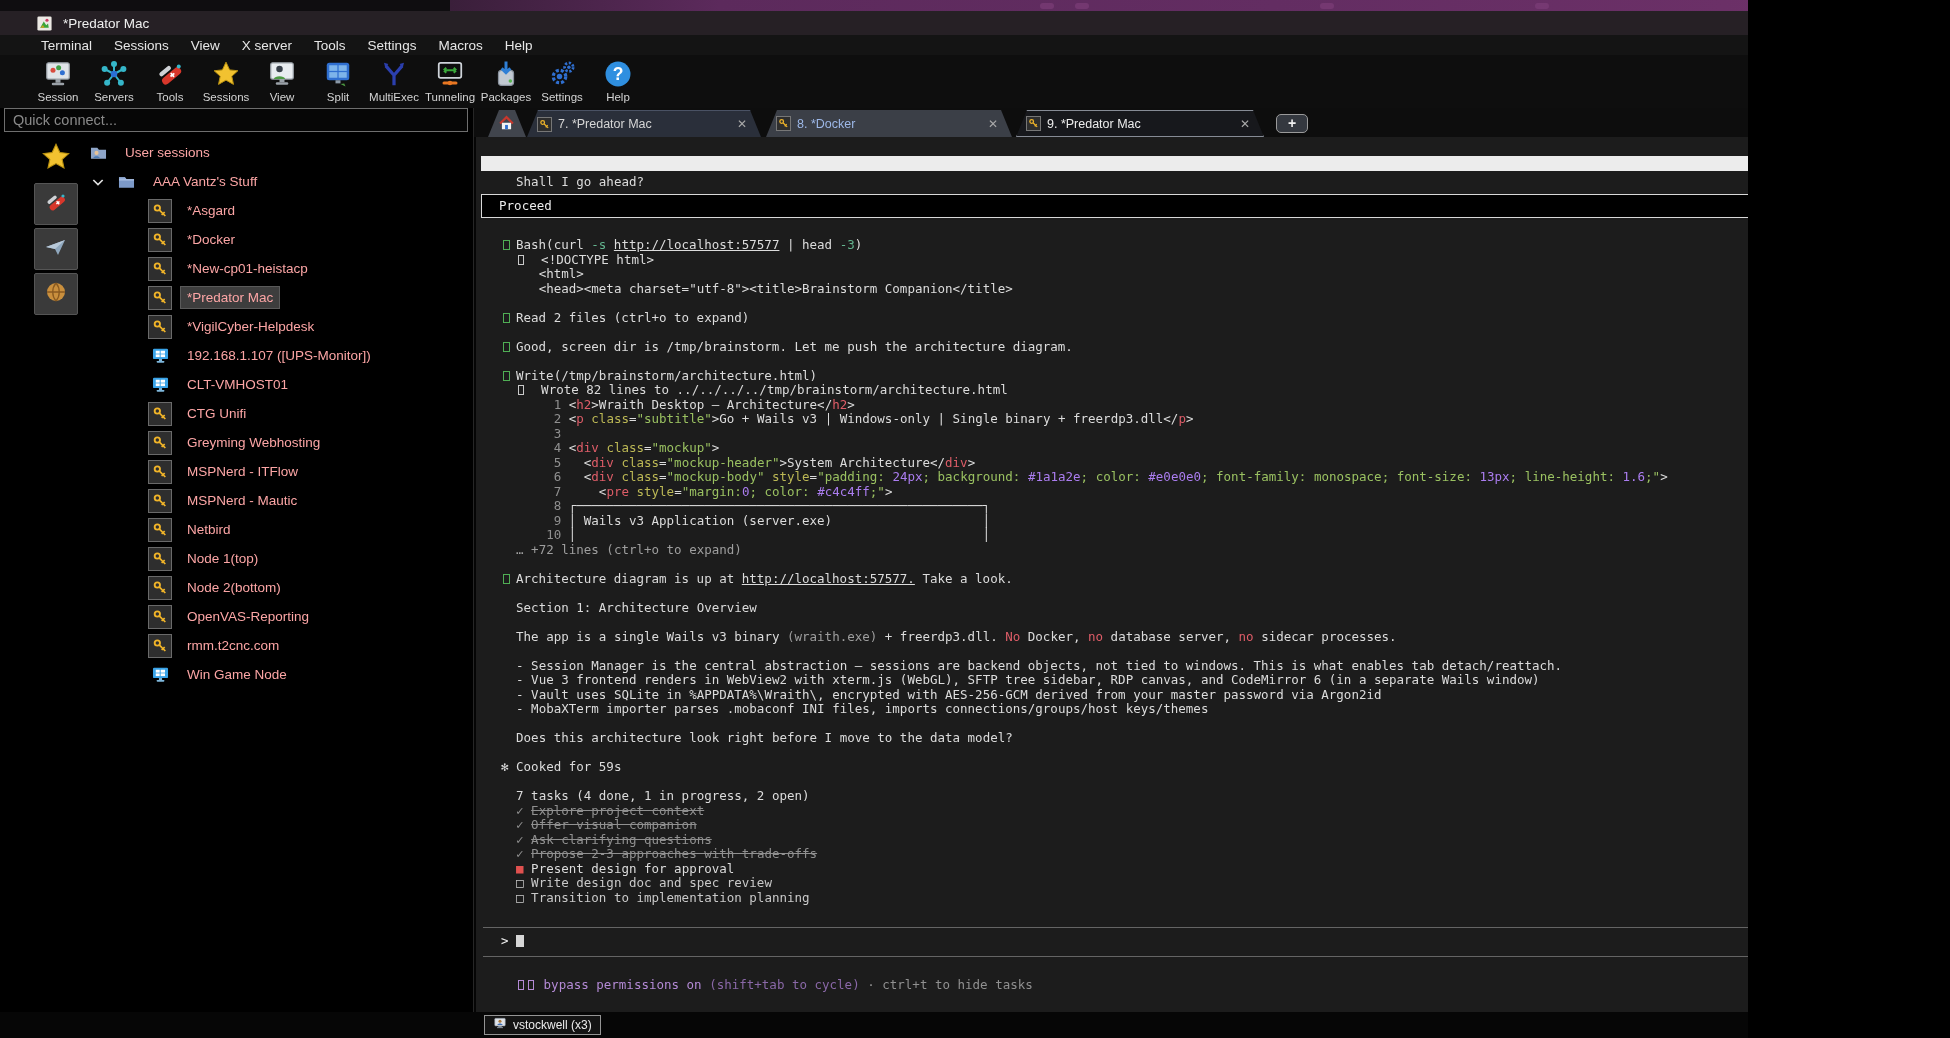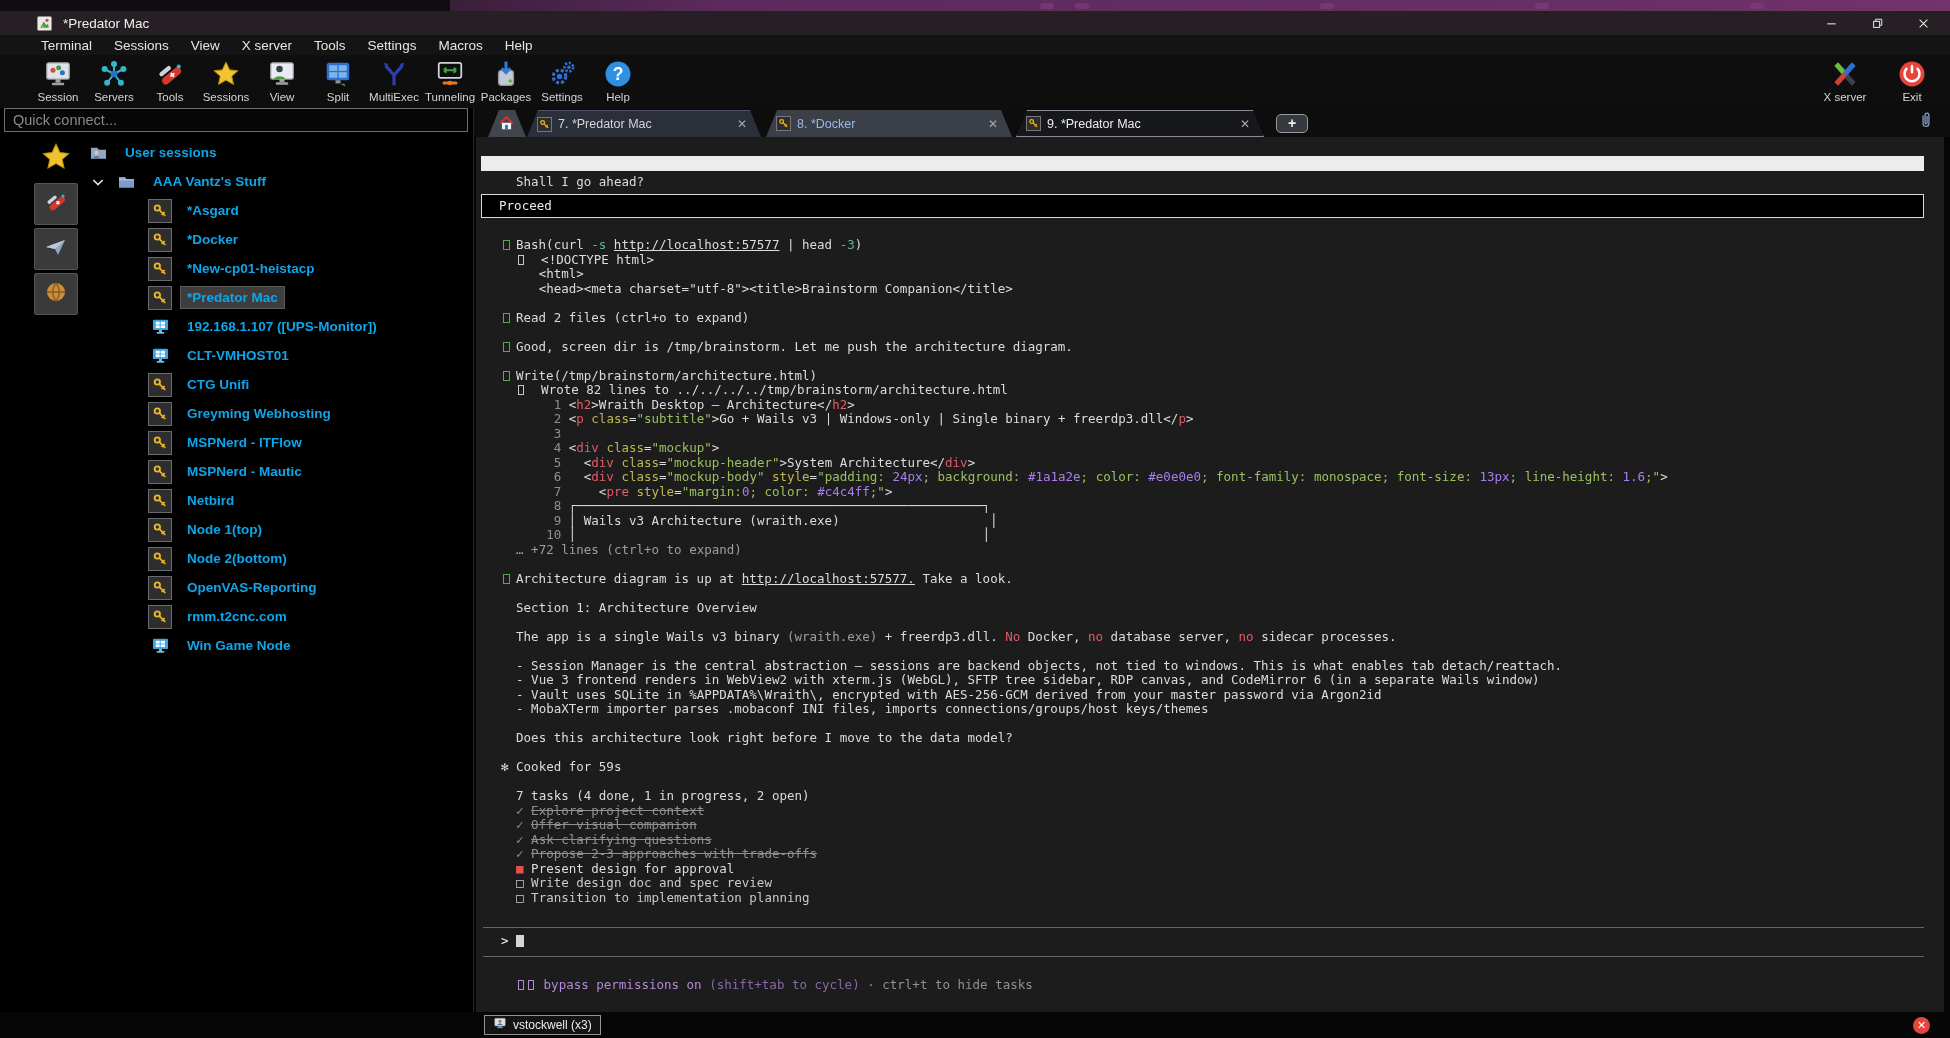--- a/index.html
+++ b/index.html
@@ -1,18 +1,18 @@
 <!DOCTYPE html>
 <html><head>
 <meta charset="utf-8">
 <style>
   * { margin:0; padding:0; box-sizing:border-box; }
   html,body { background:#000; }
   #screen {
-    position:relative; width:1950px; height:1038px; overflow:hidden;
+    position:relative; width:1748px; height:1038px; overflow:hidden;
     background:#050505; font-family:"Liberation Sans", sans-serif;
     -webkit-font-smoothing:antialiased;
   }
   
   #top-strip { position:absolute; left:0; top:0; width:1950px; height:11px; background:#0f0d10; }
   #top-strip .purple { position:absolute; left:450px; top:0; right:0; height:11px;
     background:linear-gradient(90deg,#3a1f3a,#5c2a5c 18%,#632d62 55%,#6b3067 85%,#73336d); }
   #top-strip .nub { position:absolute; top:3px; width:14px; height:6px; background:#7c3d77; border-radius:3px; opacity:.7; }
   
   #titlebar { position:absolute; left:0; top:11px; width:1950px; height:24px; background:#262025; display:flex; align-items:center; }
@@ -54,21 +54,21 @@
   .rail-btn svg { width:24px; height:24px; }
   .rail-btn.active svg { width:32px; height:32px; }
   #tree { position:absolute; left:82px; top:30px; right:2px; }
   .tree-row { position:relative; height:29px; display:flex; align-items:center; }
   .tree-row .chev { width:16px; height:16px; margin-right:8px; }
   .tree-row .chev svg { width:16px; height:16px; }
   .tree-icon { width:24px; height:24px; display:flex; align-items:center; justify-content:center; margin-right:9px; flex:0 0 auto; }
   .tree-icon.boxed { width:24px; height:24px; background:#2e2e2e; border:1px solid #6a6a6a; }
   .tree-icon svg { width:19px; height:19px; }
   .tree-icon.boxed svg { width:16px; height:16px; }
-  .tree-label { color:#0ea5e9; font-size:13.5px; white-space:nowrap; padding:3px 6px;font-weight:bold; }
+  .tree-label { color:#fca5a5; font-size:13.5px; white-space:nowrap; padding:3px 6px; }
   .tree-row.selected .tree-label { background:#3d3d3d; outline:1px solid #5a5a5a; }
   
   #terminal { position:absolute; left:476px; top:137px; width:1468px; height:875px; background:#1c1c1c; padding:18px 12px 0 5px; overflow:hidden; }
   .tline { white-space:pre; font-family:"DejaVu Sans Mono",monospace; font-size:12.5px; line-height:14.5px; min-height:14.5px; color:#dcdcdc;margin-left:20px; }
   .tline .u { text-decoration:underline; }
   .tline .s { text-decoration:line-through; }
   .band { height:15px; background:#ececec; margin:1px 8px 4px 0; }
   .proceedbox { border:1px solid #d9d9d9; background:#000; margin:4px 8px 6px 0; padding:3px 0 4px 2px; font-family:"DejaVu Sans Mono",monospace; font-size:12.5px; color:#ececec; white-space:pre; }
   .hrline { height:14.5px; position:relative; }
   .hrline::after { content:""; position:absolute; left:2px; right:8px; top:7px; border-top:1px solid #646464; }
@@ -373,20 +373,29 @@
         <div class="tree-row selected" style="padding-left: 66px;">
           <span class="tree-icon boxed">
             <svg viewBox="0 0 24 24">
               <circle cx="8" cy="7.5" r="4" fill="none" stroke="#f0b429" stroke-width="2.8"></circle>
               <path d="M10.8 10.3L20 19.5M16.5 16l-2 2M19 13.5l-2 2" stroke="#f0b429" stroke-width="2.6" fill="none"></path>
             </svg>
           </span>
           <span class="tree-label">*Predator Mac</span>
         </div>
         <div class="tree-row" style="padding-left: 66px;">
+          <span class="tree-icon boxed">
+            <svg viewBox="0 0 24 24">
+              <circle cx="8" cy="7.5" r="4" fill="none" stroke="#f0b429" stroke-width="2.8"></circle>
+              <path d="M10.8 10.3L20 19.5M16.5 16l-2 2M19 13.5l-2 2" stroke="#f0b429" stroke-width="2.6" fill="none"></path>
+            </svg>
+          </span>
+          <span class="tree-label">*VigilCyber-Helpdesk</span>
+        </div>
+        <div class="tree-row" style="padding-left: 66px;">
           <span class="tree-icon">
             <svg viewBox="0 0 24 24">
               <rect x="2.5" y="3.5" width="19" height="13" rx="1.5" fill="#39a3e8"></rect>
               <g fill="#fff">
                 <rect x="6" y="6" width="5" height="3.6"></rect>
                 <rect x="12.2" y="6" width="5.5" height="3.6"></rect>
                 <rect x="6" y="10.6" width="5" height="3.4"></rect>
                 <rect x="12.2" y="10.6" width="5.5" height="3.4"></rect>
               </g>
               <rect x="10" y="16.5" width="4" height="2.5" fill="#7fb8dd"></rect>
@@ -528,21 +537,21 @@
       <div class="tline"><span class="g-bullet"></span><span style="color: rgb(220, 220, 220);">Write(/tmp/brainstorm/architecture.html)</span></div>
       <div class="tline"><span style="color: rgb(220, 220, 220);">  </span><span class="g-elbow"></span><span style="color: rgb(220, 220, 220);">  Wrote 82 lines to ../../../../tmp/brainstorm/architecture.html</span></div>
       <div class="tline"><span style="color: rgb(144, 144, 144);">       1 </span><span style="color: rgb(220, 220, 220);">&lt;</span><span style="color: rgb(222, 93, 104);">h2</span><span style="color: rgb(220, 220, 220);">&gt;</span><span style="color: rgb(220, 220, 220);">Wraith Desktop — Architecture</span><span style="color: rgb(220, 220, 220);">&lt;/</span><span style="color: rgb(222, 93, 104);">h2</span><span style="color: rgb(220, 220, 220);">&gt;</span></div>
       <div class="tline"><span style="color: rgb(144, 144, 144);">       2 </span><span style="color: rgb(220, 220, 220);">&lt;</span><span style="color: rgb(222, 93, 104);">p</span><span style="color: rgb(220, 220, 220);"> </span><span style="color: rgb(188, 184, 85);">class</span><span style="color: rgb(220, 220, 220);">=</span><span style="color: rgb(154, 193, 97);">"subtitle"</span><span style="color: rgb(220, 220, 220);">&gt;</span><span style="color: rgb(220, 220, 220);">Go + Wails v3 | Windows-only | Single binary + freerdp3.dll</span><span style="color: rgb(220, 220, 220);">&lt;/</span><span style="color: rgb(222, 93, 104);">p</span><span style="color: rgb(220, 220, 220);">&gt;</span></div>
       <div class="tline"><span style="color: rgb(144, 144, 144);">       3</span></div>
       <div class="tline"><span style="color: rgb(144, 144, 144);">       4 </span><span style="color: rgb(220, 220, 220);">&lt;</span><span style="color: rgb(222, 93, 104);">div</span><span style="color: rgb(220, 220, 220);"> </span><span style="color: rgb(188, 184, 85);">class</span><span style="color: rgb(220, 220, 220);">=</span><span style="color: rgb(154, 193, 97);">"mockup"</span><span style="color: rgb(220, 220, 220);">&gt;</span></div>
       <div class="tline"><span style="color: rgb(144, 144, 144);">       5 </span><span style="color: rgb(220, 220, 220);">  &lt;</span><span style="color: rgb(222, 93, 104);">div</span><span style="color: rgb(220, 220, 220);"> </span><span style="color: rgb(188, 184, 85);">class</span><span style="color: rgb(220, 220, 220);">=</span><span style="color: rgb(154, 193, 97);">"mockup-header"</span><span style="color: rgb(220, 220, 220);">&gt;System Architecture&lt;/</span><span style="color: rgb(222, 93, 104);">div</span><span style="color: rgb(220, 220, 220);">&gt;</span></div>
       <div class="tline"><span style="color: rgb(144, 144, 144);">       6 </span><span style="color: rgb(220, 220, 220);">  &lt;</span><span style="color: rgb(222, 93, 104);">div</span><span style="color: rgb(220, 220, 220);"> </span><span style="color: rgb(188, 184, 85);">class</span><span style="color: rgb(220, 220, 220);">=</span><span style="color: rgb(154, 193, 97);">"mockup-body"</span><span style="color: rgb(220, 220, 220);"> </span><span style="color: rgb(188, 184, 85);">style</span><span style="color: rgb(220, 220, 220);">=</span><span style="color: rgb(154, 193, 97);">"padding:</span><span style="color: rgb(171, 125, 240);"> 24px</span><span style="color: rgb(154, 193, 97);">; background:</span><span style="color: rgb(171, 125, 240);"> #1a1a2e</span><span style="color: rgb(154, 193, 97);">; color:</span><span style="color: rgb(171, 125, 240);"> #e0e0e0</span><span style="color: rgb(154, 193, 97);">; font-family: monospace; font-size:</span><span style="color: rgb(171, 125, 240);"> 13px</span><span style="color: rgb(154, 193, 97);">; line-height:</span><span style="color: rgb(171, 125, 240);"> 1.6</span><span style="color: rgb(154, 193, 97);">;"</span><span style="color: rgb(220, 220, 220);">&gt;</span></div>
       <div class="tline"><span style="color: rgb(144, 144, 144);">       7 </span><span style="color: rgb(220, 220, 220);">    &lt;</span><span style="color: rgb(222, 93, 104);">pre</span><span style="color: rgb(220, 220, 220);"> </span><span style="color: rgb(188, 184, 85);">style</span><span style="color: rgb(220, 220, 220);">=</span><span style="color: rgb(154, 193, 97);">"margin:</span><span style="color: rgb(171, 125, 240);">0</span><span style="color: rgb(154, 193, 97);">; color:</span><span style="color: rgb(171, 125, 240);"> #c4c4ff</span><span style="color: rgb(154, 193, 97);">;"</span><span style="color: rgb(220, 220, 220);">&gt;</span></div>
       <div class="tline"><span style="color: rgb(144, 144, 144);">       8 </span><span style="color: rgb(220, 220, 220);">┌</span><span style="color: rgb(220, 220, 220);">──────────────────────────────────────────────────────</span><span style="color: rgb(220, 220, 220);">┐</span></div>
-      <div class="tline"><span style="color: rgb(144, 144, 144);">       9 </span><span style="color: rgb(220, 220, 220);">│ Wails v3 Architecture (wraith.exe)</span><span style="color: rgb(220, 220, 220);">                    </span><span style="color: rgb(220, 220, 220);">│</span></div>
+      <div class="tline"><span style="color: rgb(144, 144, 144);">       9 </span><span style="color: rgb(220, 220, 220);">│ Wails v3 Application (server.exe)</span><span style="color: rgb(220, 220, 220);">                    </span><span style="color: rgb(220, 220, 220);">│</span></div>
       <div class="tline"><span style="color: rgb(144, 144, 144);">      10 </span><span style="color: rgb(220, 220, 220);">│</span><span style="color: rgb(220, 220, 220);">                                                      </span><span style="color: rgb(220, 220, 220);">│</span></div>
       <div class="tline"><span style="color: rgb(220, 220, 220);">  </span><span style="color: rgb(158, 158, 158);">… +72 lines (ctrl+o to expand)</span></div>
       <div class="tline"></div>
       <div class="tline"><span class="g-bullet"></span><span style="color: rgb(220, 220, 220);">Architecture diagram is up at </span><span class="u" style="color: rgb(220, 220, 220);">http://localhost:57577.</span><span style="color: rgb(220, 220, 220);"> Take a look.</span></div>
       <div class="tline"></div>
       <div class="tline"><span style="color: rgb(220, 220, 220);">  Section 1: Architecture Overview</span></div>
       <div class="tline"></div>
       <div class="tline"><span style="color: rgb(220, 220, 220);">  The app is a single Wails v3 binary </span><span style="color: rgb(158, 158, 158);">(wraith.exe)</span><span style="color: rgb(220, 220, 220);"> + freerdp3.dll. </span><span style="color: rgb(222, 93, 104);">No</span><span style="color: rgb(220, 220, 220);"> Docker, </span><span style="color: rgb(222, 93, 104);">no</span><span style="color: rgb(220, 220, 220);"> database server, </span><span style="color: rgb(222, 93, 104);">no</span><span style="color: rgb(220, 220, 220);"> sidecar processes.</span></div>
       <div class="tline"></div>
       <div class="tline"><span style="color: rgb(220, 220, 220);">  - Session Manager is the central abstraction — sessions are backend objects, not tied to windows. This is what enables tab detach/reattach.</span></div>

